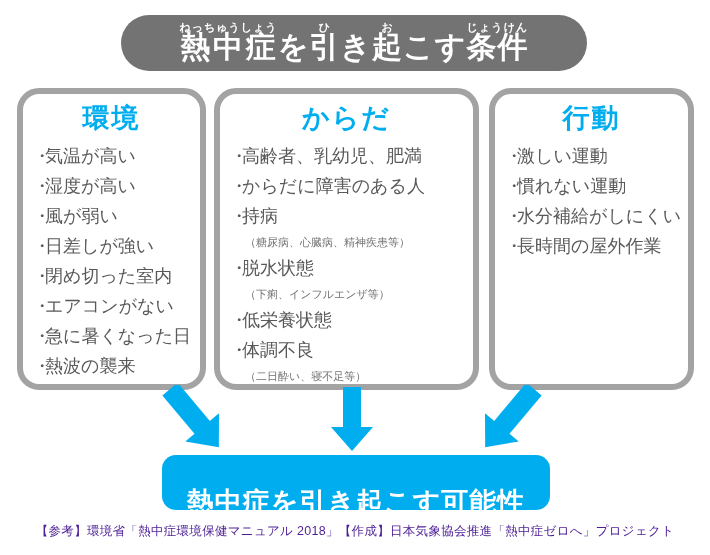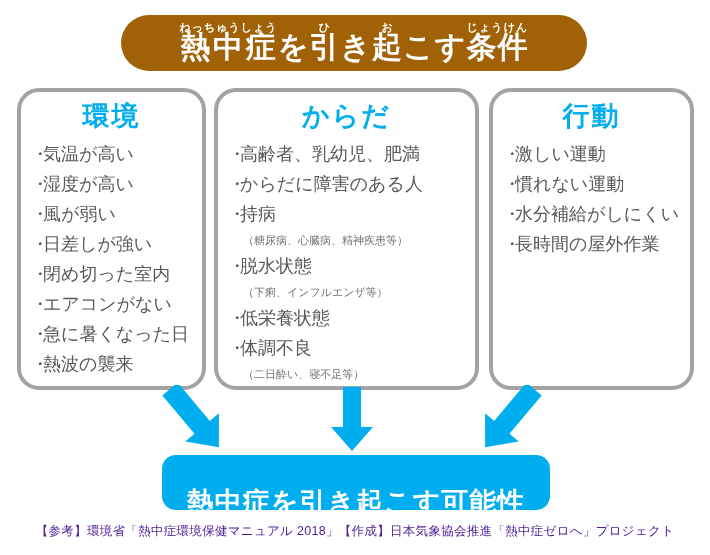--- a/index.html
+++ b/index.html
@@ -6,36 +6,36 @@
   body {
     width: 710px; height: 555px; position: relative;
     background: #ffffff; overflow: hidden;
     font-family: "Liberation Sans", "DejaVu Sans", sans-serif;
     color: #595959;
   }
 
   
   .banner-top {
     position: absolute; left: 121px; top: 15px; width: 466px; height: 56px;
-    background: #a16207; border-radius: 28px;
+    background: #737373; border-radius: 28px;
     display: flex; justify-content: center; align-items: flex-end;
   }
   .banner-title {
     color: #ffffff; font-weight: bold; font-size: 30px; line-height: 34px;
     padding-bottom: 7px; white-space: nowrap; letter-spacing: 1px;
   }
   .banner-title ruby { ruby-position: over; }
   .banner-title rt {
     font-size: 11px; font-weight: bold; letter-spacing: 1px; line-height: 13px;
   }
 
   
   .box {
     position: absolute; top: 88px; height: 302px; box-sizing: border-box;
-    background: #ffffff; border: 4px solid #a3a3a3; border-radius: 22px;
+    background: #ffffff; border: 6px solid #a3a3a3; border-radius: 22px;
   }
   .box-env  { left: 17px;  width: 189px; }
   .box-body { left: 214px; width: 265px; }
   .box-act  { left: 489px; width: 205px; }
   .box-title {
     text-align: center; color: #00aeef; font-size: 27px; font-weight: bold;
     line-height: 34px; margin-top: 7px; letter-spacing: 2px;
   }
   ul.items { list-style: none; margin: 6px 0 0 0; padding: 0 6px 0 12px; }
   ul.items li { margin: 0; }

